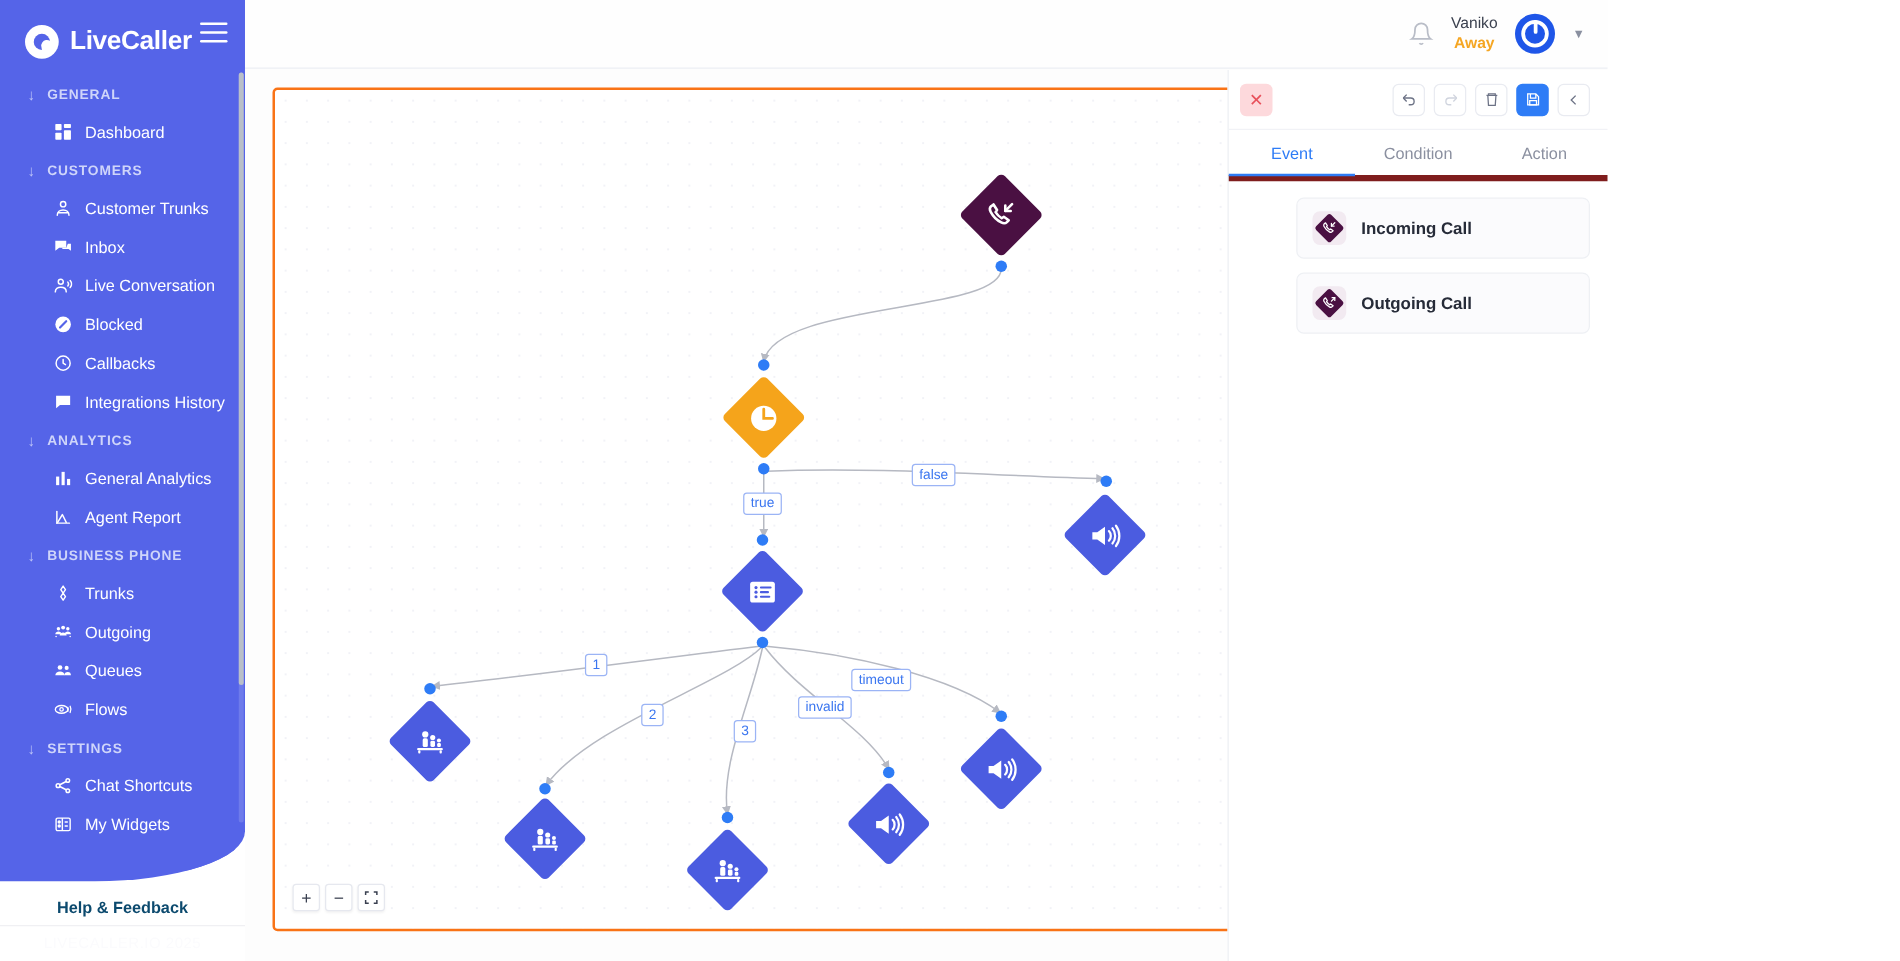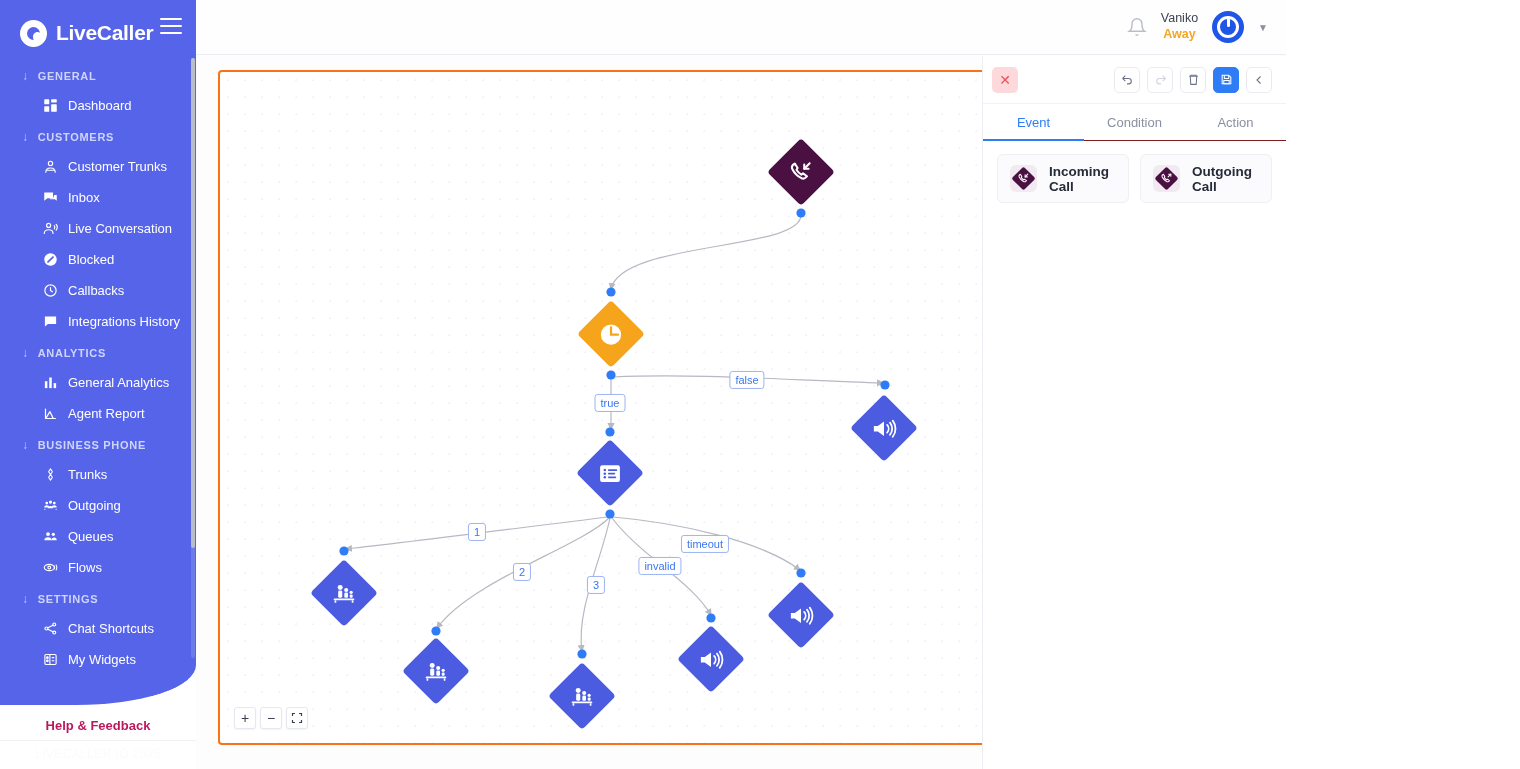--- a/index.html
+++ b/index.html
@@ -74,21 +74,21 @@
     position:absolute; right:1px; top:58px; width:4px; height:600px;
     background:rgba(255,255,255,.15); border-radius:3px;
   }
   .sb-scrollbar i{
     position:absolute; left:0; top:0; width:4px; height:490px;
     background:#b9bfc9; border-radius:3px; display:block;
   }
 
   .sb-help {
     position:absolute; left:0; bottom:36px; width:196px;
-    text-align:center; color:#be185d; font-size:13px; font-weight:bold;
+    text-align:center; color:#0c4a6e; font-size:13px; font-weight:bold;
     cursor:pointer;
   }
   .sb-copy{
     position:absolute; left:0; bottom:8px; width:196px;
     text-align:center; color:#fbfbfd; font-size:12px; letter-spacing:.4px;
   }
   .sb-divider{
     position:absolute; left:0; bottom:28px; width:196px; height:1px;
     background:#f0f0f3;
   }
@@ -176,31 +176,31 @@
   .rp-spacer{flex:1;}
   .tb-btn{
     width:26px;height:26px;border-radius:5px;background:#fff;
     border:1px solid #e9ebf1;
     display:flex;align-items:center;justify-content:center;
     color:#6d7386;cursor:pointer;
   }
   .tb-btn.disabled{ color:#d0d4de; }
   .tb-btn.primary{ background:#2e7cf6; border-color:#2e7cf6; color:#fff; }
 
-  .rp-tabs{ display:flex; border-bottom:1px solid #7f1d1d; }
+  .rp-tabs{ display:flex; border-bottom:5px solid #7f1d1d; }
   .rp-tab{
     flex:1; text-align:center; padding:11px 0 10px; font-size:13px;
     color:#8b90a0; cursor:pointer; position:relative;
   }
   .rp-tab.active{ color:#2e7cf6; }
   .rp-tab.active::after{
     content:""; position:absolute; left:0; right:0; bottom:-1px; height:2px;
     background:#2e7cf6;
   }
-  .rp-list{ padding:13px 14px; display:flex; flex-direction:row; gap:11px; }
+  .rp-list{ padding:13px 14px; display:flex; flex-direction:column; gap:11px;margin-left:40px; }
   .rp-item{
     display:flex; align-items:center; gap:12px;
     height:49px; padding:0 12px;
     background:#fbfbfd; border:1px solid #eef0f4; border-radius:6px;
     cursor:pointer;
   }
   .rp-item-ico{
     width:27px;height:27px;border-radius:6px;background:#f2eaf1;
     display:flex;align-items:center;justify-content:center; flex:none;
   }

